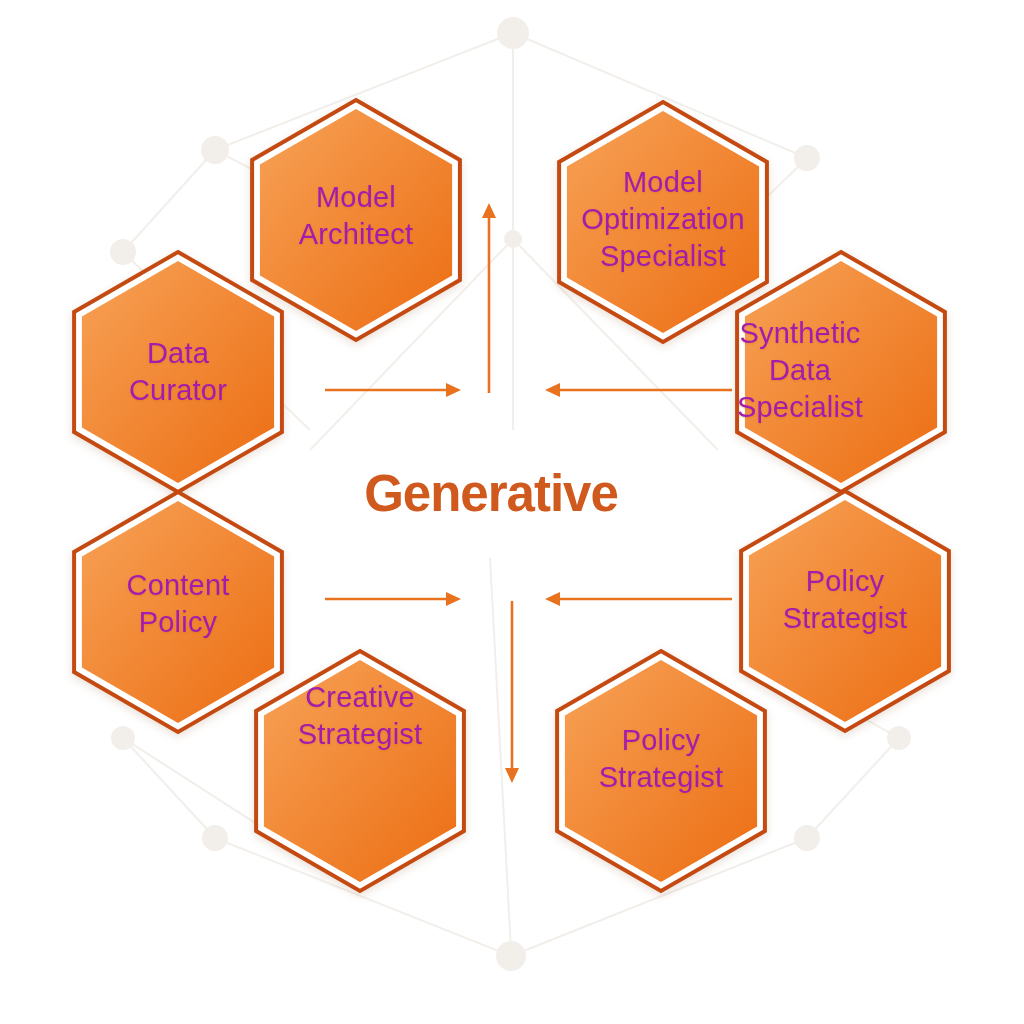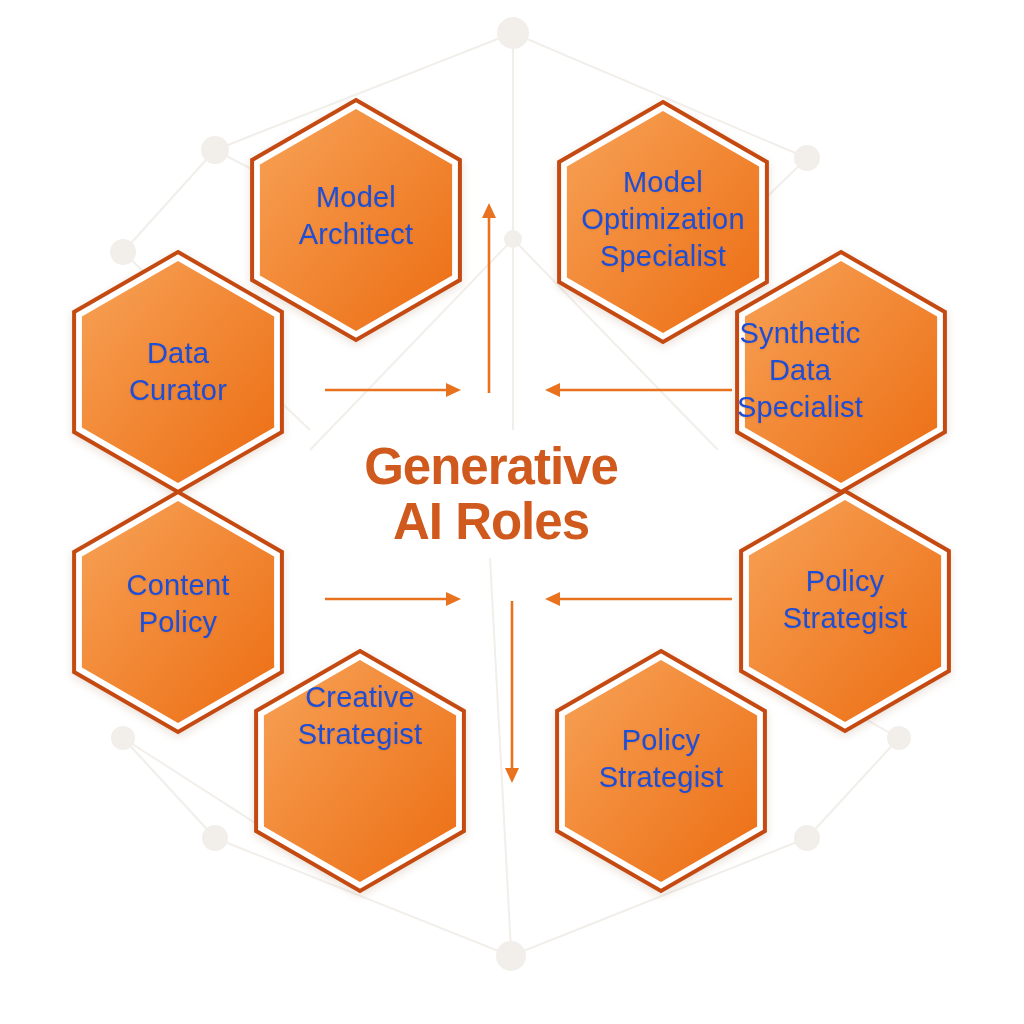--- a/index.html
+++ b/index.html
@@ -10,21 +10,21 @@
   #gfx{position:absolute;left:0;top:0;}
   .net-line{stroke:#f2efeb;stroke-width:2;fill:none;}
   .net-node{fill:#f2efeb;}
   .hex{filter:drop-shadow(0 3px 4px rgba(120,60,10,0.16));}
   .hex-outer{fill:#ffffff;stroke:#c54a12;stroke-width:4;}
   .hex-inner{fill:url(#hexGrad);}
   .arrow-line{stroke:#e8721e;stroke-width:2.6;fill:none;}
   .arrow-head{fill:#e8721e;stroke:none;}
   .hex-label{
     position:absolute;width:220px;transform:translate(-50%,-50%);
-    text-align:center;color:#1d4ed8;font-size:29px;line-height:1.28;
+    text-align:center;color:#a21caf;font-size:29px;line-height:1.28;
     white-space:pre-line;letter-spacing:0.2px;
     text-shadow:0 1px 2px rgba(190,90,10,0.25);
   }
   .title{
     position:absolute;left:491px;top:494px;transform:translate(-50%,-50%);
     text-align:center;color:#d0591d;font-size:51px;font-weight:700;
     line-height:1.08;letter-spacing:-1px;white-space:nowrap;
   }
 </style>
 </head>
@@ -146,16 +146,15 @@
 Strategist</div>
   <div class="hex-label" style="left:360px;top:716px;">Creative
 Strategist</div>
   <div class="hex-label" style="left:178px;top:604px;">Content
 Policy</div>
   <div class="hex-label" style="left:178px;top:372px;">Data
 Curator</div>
 
   <div class="title">
     <div>Generative</div>
-    <div>AI Roles</div>
   </div>
 
 </div>
 
 </body></html>

